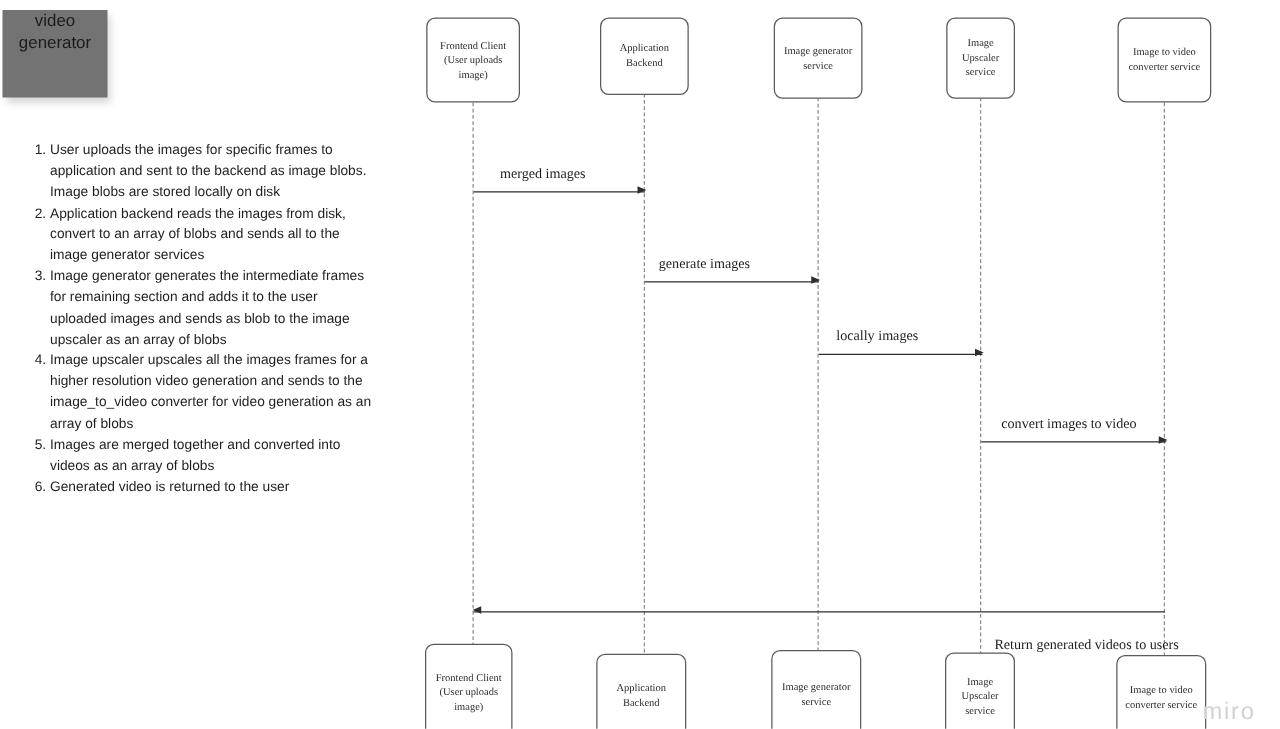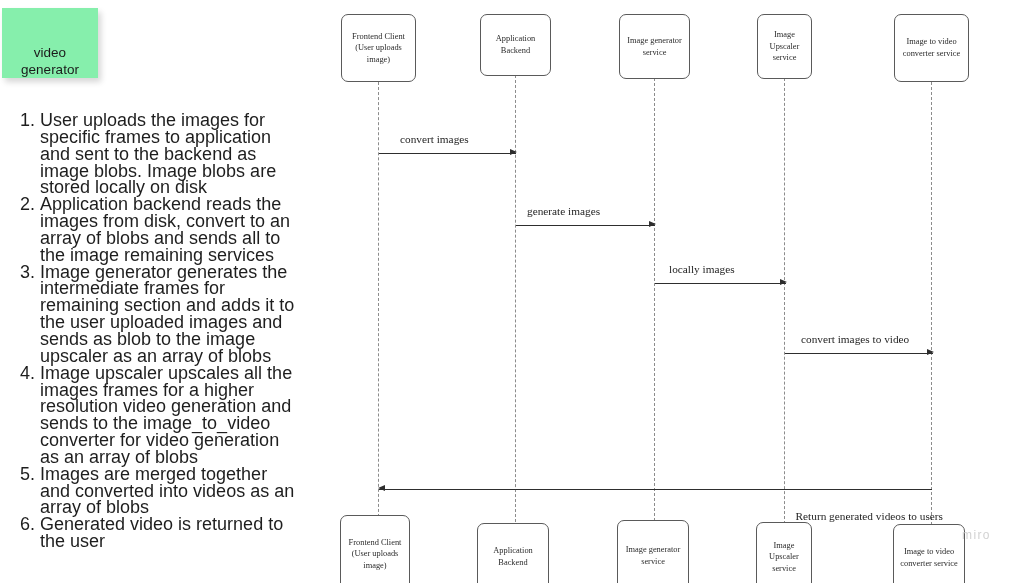--- a/index.html
+++ b/index.html
@@ -15,26 +15,26 @@
     font-family: "Liberation Sans", sans-serif;
     color: #1a1a1a;
     -webkit-font-smoothing: antialiased;
   }
 
   
   #sticky-note {
     position: absolute;
     left: 2px;
     top: 8px;
-    width: 96px;
+    width: 84px;
     height: 70px;
-    background: #86efac;
+    background: #737373;
     box-shadow: 3px 4px 6px rgba(0,0,0,0.16);
     display: flex;
-    align-items: flex-end;
+    align-items: flex-start;
     justify-content: center;
     text-align: center;
   }
   #sticky-note .note-text {
     font-size: 13.5px;
     line-height: 17px;
     color: #1b1b1b;
     padding: 0 4px;
     word-break: break-word;
   }
@@ -43,21 +43,21 @@
   #steps-list {
     position: absolute;
     left: 14px;
     top: 112px;
     width: 258px;
     margin: 0;
     padding: 0 0 0 26px;
     list-style-position: outside;
   }
   #steps-list li {
-    font-size: 18px;
+    font-size: 11px;
     line-height: 16.85px;
     color: #1e1e1e;
     margin: 0;
     padding: 0;
   }
 
   
   #sequence-diagram {
     position: absolute;
     left: 0;
@@ -133,36 +133,36 @@
   }
   .message .msg-label.below-right {
     top: 20px;
     right: 0;
   }
 
   
   #miro-watermark {
     position: absolute;
     left: 962px;
-    top: 528px;
-    font-size: 12px;
+    top: 559px;
+    font-size: 19px;
     letter-spacing: 1.4px;
     color: #d2d2d2;
   }
 </style>
 </head>
 <body>
 
 <div id="sticky-note">
   <div class="note-text">video generator</div>
 </div>
 
 <ol id="steps-list">
   <li>User uploads the images for specific frames to application and sent to the backend as image blobs. Image blobs are stored locally on disk</li>
-  <li>Application backend reads the images from disk, convert to an array of blobs and sends all to the image remaining services</li>
+  <li>Application backend reads the images from disk, convert to an array of blobs and sends all to the image generator services</li>
   <li>Image generator generates the intermediate frames for remaining section and adds it to the user uploaded images and sends as blob to the image upscaler as an array of blobs</li>
   <li>Image upscaler upscales all the images frames for a higher resolution video generation and sends to the image_to_video converter for video generation as an array of blobs</li>
   <li>Images are merged together and converted into videos as an array of blobs</li>
   <li>Generated video is returned to the user</li>
 </ol>
 
 <div id="sequence-diagram">
 
   <div class="lifeline" style="left:378px; top:70px; height:440px;"></div>
   <div class="lifeline" style="left:515px; top:63px; height:452px;"></div>
@@ -198,21 +198,21 @@
   <div class="participant-box bottom" style="left:756px; top:510px; width:56px; height:70px;">
     <span class="box-label">Image Upscaler service</span>
   </div>
   <div class="participant-box bottom" style="left:893px; top:512px; width:72px; height:68px;">
     <span class="box-label">Image to video converter service</span>
   </div>
 
   <div class="message ltr" style="left:379px; top:141px; width:137px;">
     <span class="msg-line"></span>
     <span class="arrow-head"></span>
-    <span class="msg-label above" style="left:21px;">convert images</span>
+    <span class="msg-label above" style="left:21px;">merged images</span>
   </div>
 
   <div class="message ltr" style="left:516px; top:213px; width:139px;">
     <span class="msg-line"></span>
     <span class="arrow-head"></span>
     <span class="msg-label above" style="left:11px;margin-top:40px;">generate images</span>
   </div>
 
   <div class="message ltr" style="left:655px; top:271px; width:131px;">
     <span class="msg-line"></span>

